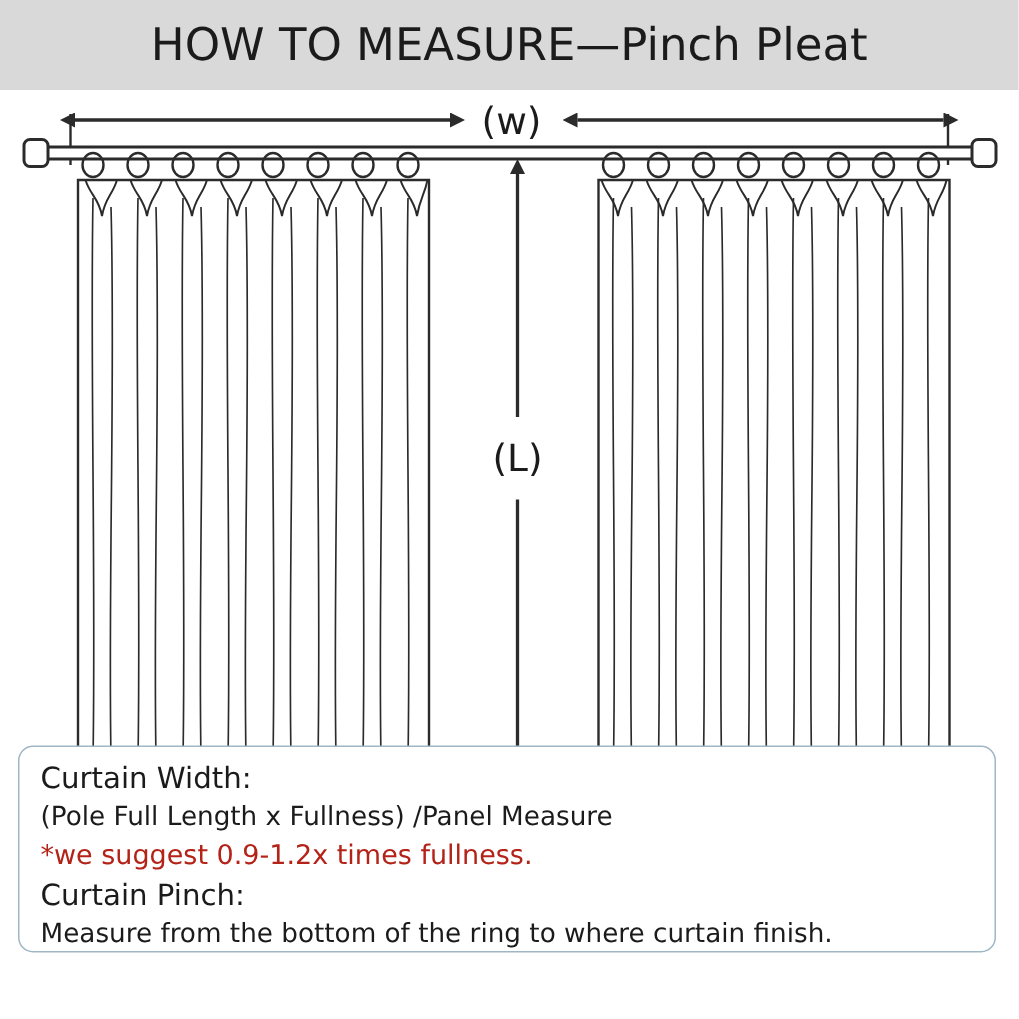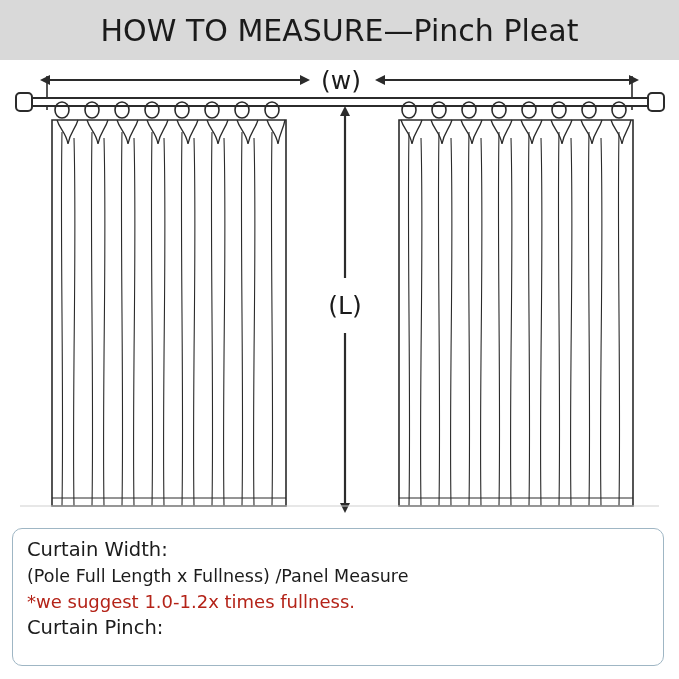--- a/index.html
+++ b/index.html
@@ -43,21 +43,21 @@
     position: absolute;
     left: 0;
     top: 58px;
     width: 679px;
     height: 470px;
   }
   
   #info-box {
     position: absolute;
     left: 12px;
-    top: 528px;
+    top: 497px;
     width: 652px;
     height: 138px;
     border: 1px solid #9fb6c4;
     border-radius: 10px;
     background: #ffffff;
     box-sizing: border-box;
     padding: 8px 14px 0 14px;
   }
   .info-line {
     font-size: 19.5px;
@@ -210,17 +210,18 @@
         <text x="345" y="256" text-anchor="middle" font-family="DejaVu Sans, sans-serif" font-size="25" fill="#1b1b1b">(L)</text>
       </g>
 
       <line x1="20" y1="448" x2="659" y2="448" stroke="#cfcfcf" stroke-width="1"></line>
     </svg>
   </div>
 
   <div id="info-box">
     <div class="info-line">Curtain Width:</div>
     <div class="info-line small">(Pole Full Length x Fullness) /Panel Measure</div>
-    <div class="info-line red">*we suggest 1.0-1.2x times fullness.</div>
+    <div class="info-line red">*we suggest 0.9-1.2x times fullness.</div>
     <div class="info-line">Curtain Pinch:</div>
+    <div class="info-line small">Measure from the bottom of the ring to where curtain finish.</div>
   </div>
 
 </div>
 
 </body></html>

